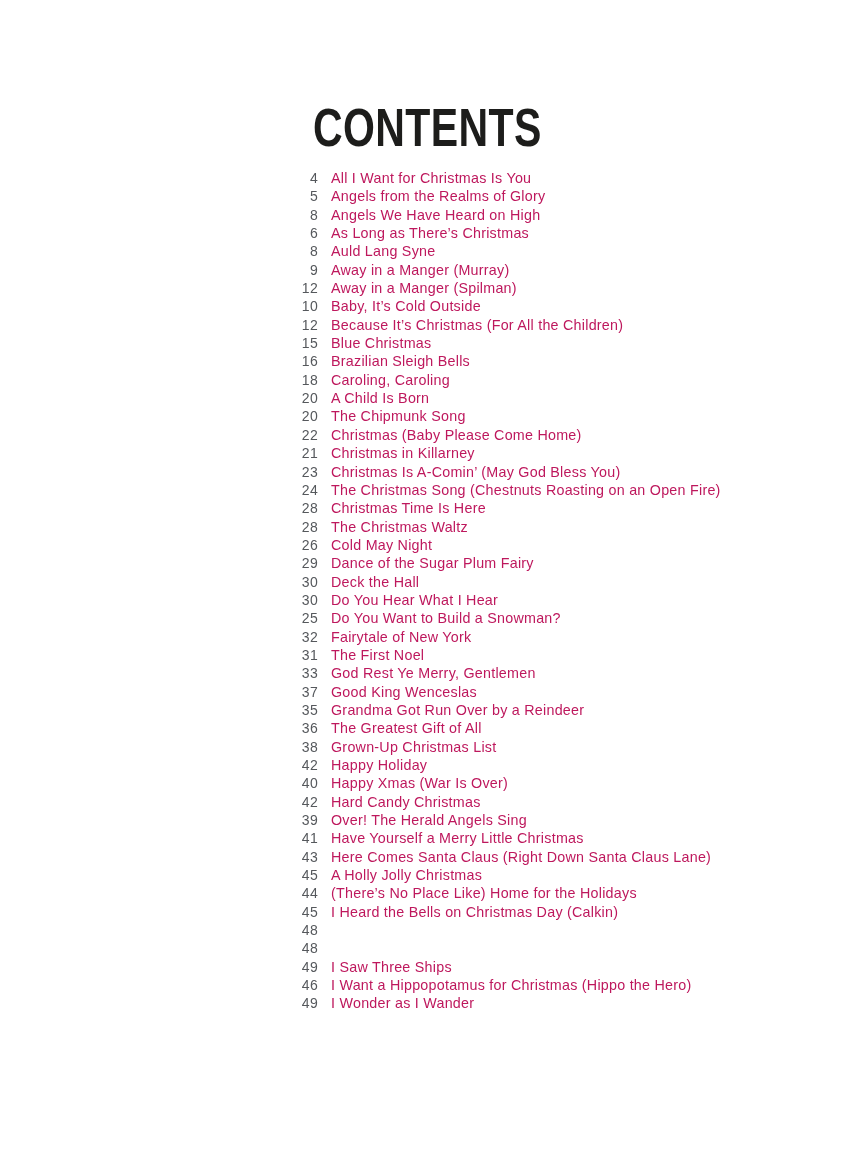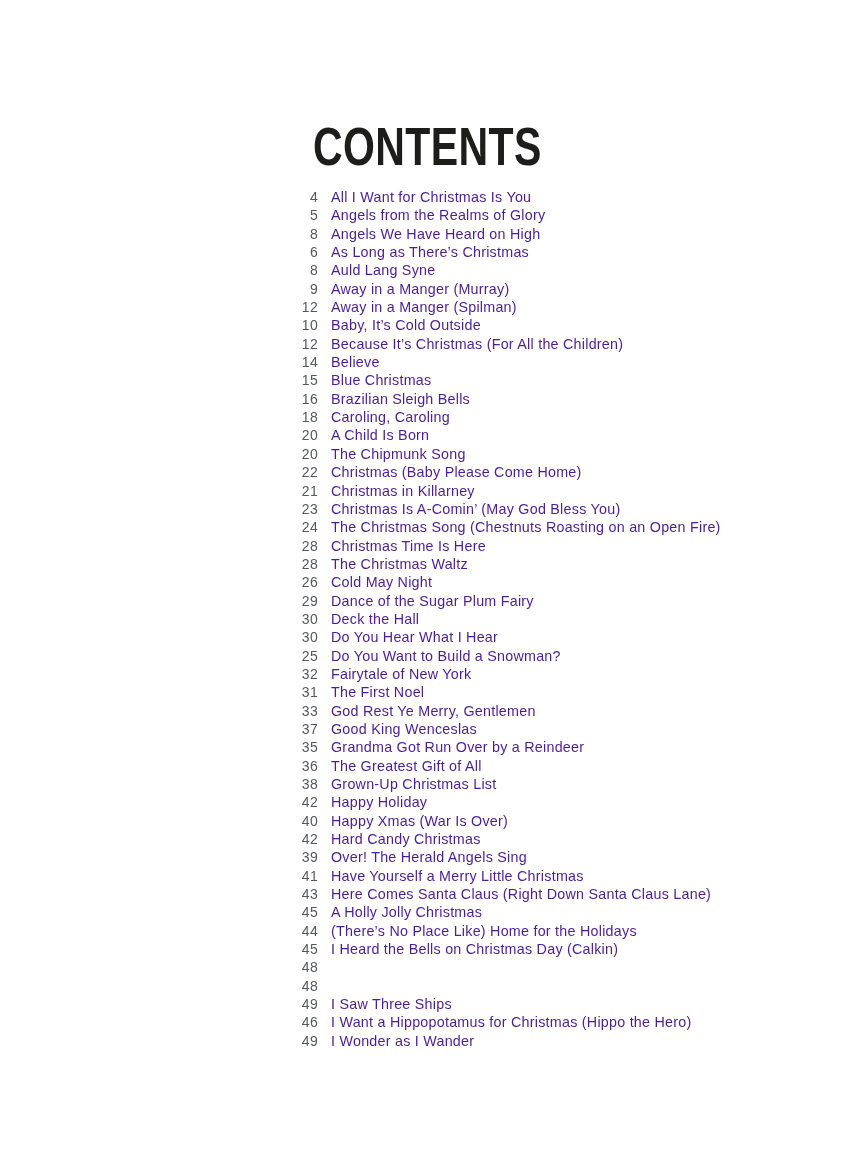--- a/index.html
+++ b/index.html
@@ -11,21 +11,20 @@
     width: 864px;
     height: 1152px;
     position: relative;
     font-family: "Liberation Sans", sans-serif;
     overflow: hidden;
   }
   .page {
     position: absolute;
     inset: 0;
     background: #ffffff;
-    margin-top: 19px;
   }
   h1.contents-title {
     position: absolute;
     left: 313px;
     top: 96px;
     margin: 0;
     font-family: "Liberation Sans", sans-serif;
     font-size: 54px;
     font-weight: 900;
     letter-spacing: 0.5px;
@@ -50,21 +49,21 @@
     padding-right: 13px;
     font-size: 14px;
     line-height: 18.35px;
     color: #55585c;
     letter-spacing: 0.3px;
     flex: none;
   }
   .song {
     font-size: 14.3px;
     line-height: 18.35px;
-    color: #4c1d95;
+    color: #be185d;
     letter-spacing: 0.25px;
     white-space: nowrap;
   }
 </style>
 </head>
 <body>
 
 <main class="page">
   <h1 class="contents-title">CONTENTS</h1>
 
@@ -107,24 +106,20 @@
   <div class="row">
     <span class="num">10</span>
     <span class="song">Baby, It’s Cold Outside</span>
   </div>
 
   <div class="row">
     <span class="num">12</span>
     <span class="song">Because It’s Christmas (For All the Children)</span>
   </div>
 
-  <div class="row">
-    <span class="num">14</span>
-    <span class="song">Believe</span>
-  </div>
 
 
   <div class="row">
     <span class="num">15</span>
     <span class="song">Blue Christmas</span>
   </div>
 
   <div class="row">
     <span class="num">16</span>
     <span class="song">Brazilian Sleigh Bells</span>

